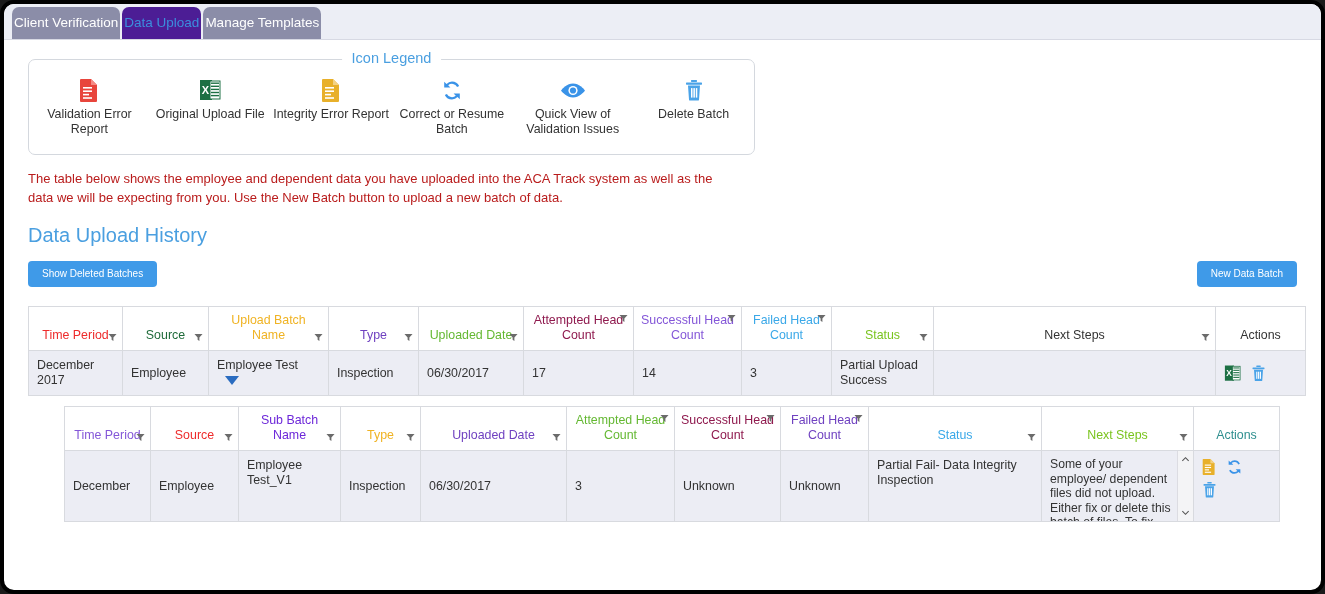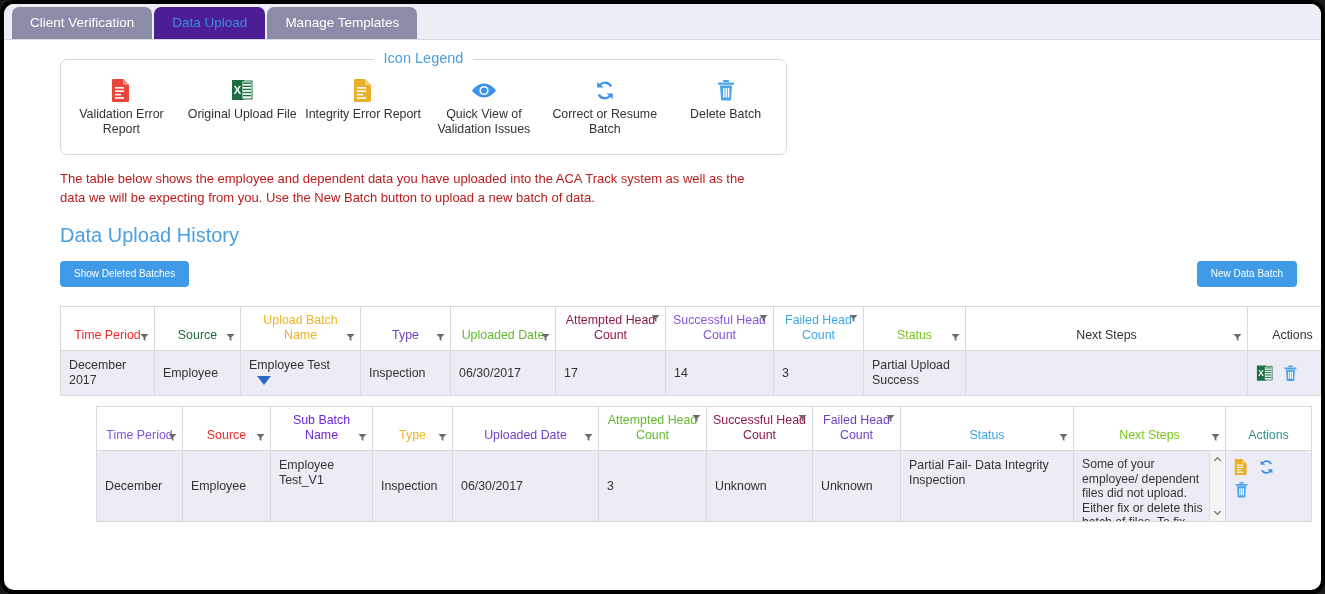--- a/index.html
+++ b/index.html
@@ -29,39 +29,38 @@
     background: #eceef5;
     border-bottom: 1px solid #d7d9e3;
     padding-left: 8px;
     box-sizing: border-box;
     display: flex;
     align-items: flex-end;
   }
   .tab {
     height: 32px;
     line-height: 32px;
-    padding: 0 18px;
+    padding: 0 2px;
     font-size: 13.5px;
     border-radius: 7px 7px 0 0;
     background: #8b8da8;
     color: #ffffff;
     margin-right: 2px;
     cursor: pointer;
     white-space: nowrap;
   }
   .tab.active {
     background: #4c1d95;
     color: #3b8ede;
   }
 
   
   .content {
     padding: 0 24px;
     position: relative;
-    margin-left: 32px;
   }
 
   
   .legend-wrap {
     position: relative;
     margin-top: 19px;
     width: 727px;
     border: 1px solid #d4d8de;
     border-radius: 7px;
     height: 96px;
@@ -274,39 +273,39 @@
                 <rect x="4" y="12.4" width="9" height="1.6" fill="#fff"></rect>
                 <rect x="4" y="15.8" width="6" height="1.6" fill="#fff"></rect>
                 <rect x="4" y="19.2" width="9" height="1.6" fill="#fff"></rect>
               </svg>
           </span>
           <span>Integrity Error Report</span>
         </div>
 
         <div class="legend-item">
           <span class="lic">
-            <svg width="26" height="25" viewBox="0 0 26 20">
-                <path d="M13 3C7 3 2.5 8 1 10c1.5 2 6 7 12 7s10.5-5 12-7c-1.5-2-6-7-12-7z" fill="#3a93e8"></path>
-                <circle cx="13" cy="10" r="4.6" fill="#fff"></circle>
-                <circle cx="13" cy="10" r="3.1" fill="#3a93e8"></circle>
-              </svg>
-          </span>
-          <span>Quick View of Validation Issues</span>
-        </div>
-
-        <div class="legend-item">
-          <span class="lic">
             <svg width="22" height="25" viewBox="0 0 22 24">
                 <g fill="#3a93e8">
                   <path d="M11 3a8 8 0 0 1 7.2 4.5l-2.1 1a5.7 5.7 0 0 0-8.9-1.7l2.2 2.1H3.2V3.3l2.3 2.2A8 8 0 0 1 11 3z"></path>
                   <path d="M11 21a8 8 0 0 1-7.2-4.5l2.1-1a5.7 5.7 0 0 0 8.9 1.7l-2.2-2.1h6.2v5.6l-2.3-2.2A8 8 0 0 1 11 21z"></path>
                 </g>
               </svg>
           </span>
           <span>Correct or Resume Batch</span>
+        </div>
+
+        <div class="legend-item">
+          <span class="lic">
+            <svg width="26" height="25" viewBox="0 0 26 20">
+                <path d="M13 3C7 3 2.5 8 1 10c1.5 2 6 7 12 7s10.5-5 12-7c-1.5-2-6-7-12-7z" fill="#3a93e8"></path>
+                <circle cx="13" cy="10" r="4.6" fill="#fff"></circle>
+                <circle cx="13" cy="10" r="3.1" fill="#3a93e8"></circle>
+              </svg>
+          </span>
+          <span>Quick View of Validation Issues</span>
         </div>
 
         <div class="legend-item">
           <span class="lic">
             <svg width="20" height="25" viewBox="0 0 20 24">
                 <g fill="#4aa3e8">
                   <rect x="2" y="4" width="16" height="2.2" rx="0.6"></rect>
                   <rect x="7" y="1.4" width="6" height="2" rx="0.6"></rect>
                   <path d="M4 7h12l-1 14.2a1 1 0 0 1-1 .9H6a1 1 0 0 1-1-.9L4 7z"></path>
                 </g>

